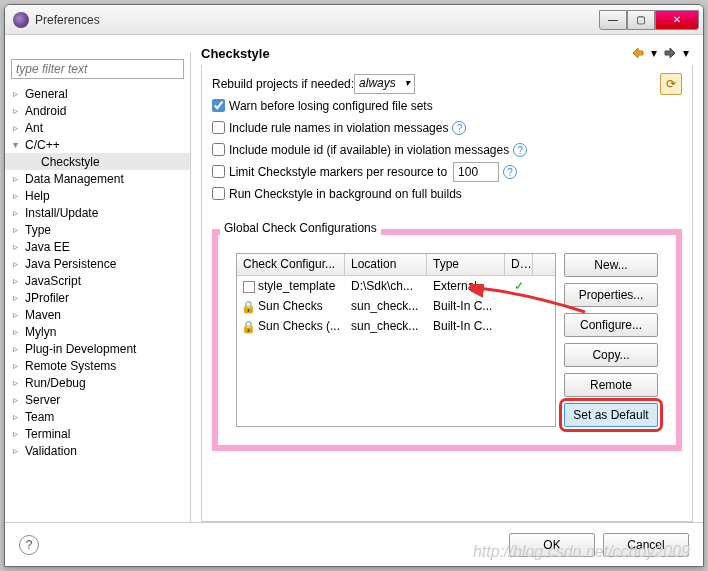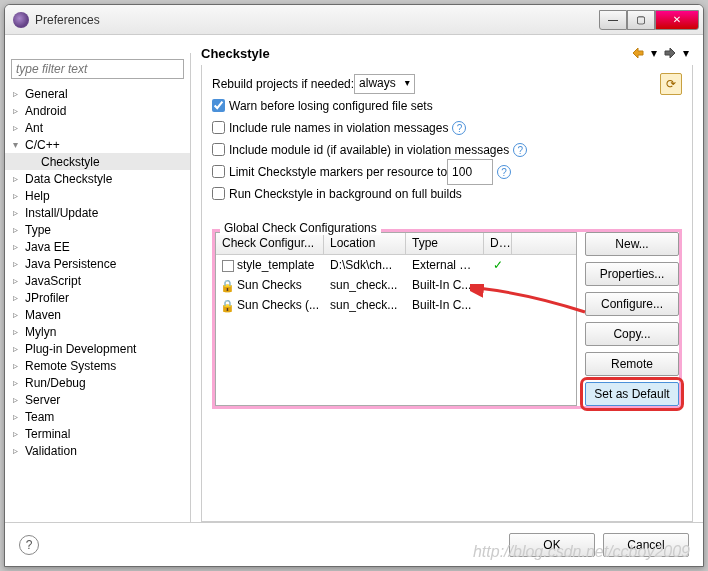--- a/index.html
+++ b/index.html
@@ -28,27 +28,27 @@
 .right-header { display: flex; align-items: center; height: 24px; }
 .right-header .heading { font-weight: bold; font-size: 13px; flex: 1; }
 .navarrow { width: 14px; height: 14px; margin-left: 2px; display: inline-flex; align-items: center; justify-content: center; }
 .navarrow.gold svg path { fill: #e8a020; stroke: #c08010; }
 .navarrow svg path { fill: #666; stroke: #444; }
 
 .section-scroll { border: 1px solid #ccc; border-top: none; flex: 1; padding: 8px 10px; overflow: hidden; position: relative; }
 .row { display: flex; align-items: center; height: 22px; }
 .row label { display: flex; align-items: flex-start; gap: 4px; }
 .help-icon { width: 14px; height: 14px; border: 1px solid #4a90d9; border-radius: 50%; color: #4a90d9; font-size: 10px; display: inline-flex; align-items: center; justify-content: center; margin-left: 4px; }
-.dropdown { border: 1px solid #aaa; height: 20px; padding: 1px 18px 1px 4px; background: #fff; position: relative; }
+.dropdown { border: 1px solid #aaa; height: 20px; padding: 1px 18px 1px 4px; background: #fff; position: relative; font-style: italic; }
 .dropdown::after { content: "▾"; position: absolute; right: 4px; top: 2px; font-size: 10px; }
-.numbox { width: 46px; height: 26px; border: 1px solid #aaa; padding: 1px 4px; }
+.numbox { width: 46px; height: 20px; border: 1px solid #aaa; padding: 1px 4px; margin-left: 6px; }
 .reload-icon { position: absolute; right: 10px; top: 8px; width: 22px; height: 22px; border: 1px solid #c8a040; background: #fdf0c8; border-radius: 2px; display: flex; align-items: center; justify-content: center; color: #a06800; font-size: 12px; }
 
 .group-label { margin-top: 10px; position: relative; top: 6px; left: 8px; background: #fff; padding: 0 4px; display: inline-block; z-index: 1; }
-.group { border: 3px solid #f9a8d4; padding: 0; display: flex; gap: 8px; }
+.group { border: 6px solid #f9a8d4; padding: 18px; display: flex; gap: 8px; }
 
 .table-wrap { flex: 1; border: 1px solid #aaa; background: #fff; }
 .table-head { display: flex; background: linear-gradient(#fdfdfd,#ececec); border-bottom: 1px solid #ccc; height: 22px; }
 .th { border-right: 1px solid #ccc; padding: 3px 6px; white-space: nowrap; overflow: hidden; text-overflow: ellipsis; }
 .th.c1 { width: 108px; } .th.c2 { width: 82px; } .th.c3 { width: 78px; } .th.c4 { width: 28px; }
 .table-body .tr { display: flex; height: 20px; align-items: center; }
 .td { padding: 2px 6px; white-space: nowrap; overflow: hidden; text-overflow: ellipsis; }
 .td.c1 { width: 108px; display: flex; align-items: flex-end; gap: 3px; }
 .td.c2 { width: 82px; } .td.c3 { width: 78px; } .td.c4 { width: 28px; color: #0a0; text-align: center; }
 .td .doc-icon { width: 12px; height: 12px; border: 1px solid #888; background: #fff; }
@@ -96,21 +96,21 @@
             <span class="arrow">▹</span>
             <span>Ant</span>
           </div>
           <div class="tree-item">
             <span class="arrow">▾</span>
             <span>C/C++</span>
           </div>
           <div class="tree-item child">Checkstyle</div>
           <div class="tree-item">
             <span class="arrow">▹</span>
-            <span>Data Checkstyle</span>
+            <span>Data Management</span>
           </div>
           <div class="tree-item">
             <span class="arrow">▹</span>
             <span>Help</span>
           </div>
           <div class="tree-item">
             <span class="arrow">▹</span>
             <span>Install/Update</span>
           </div>
           <div class="tree-item">

